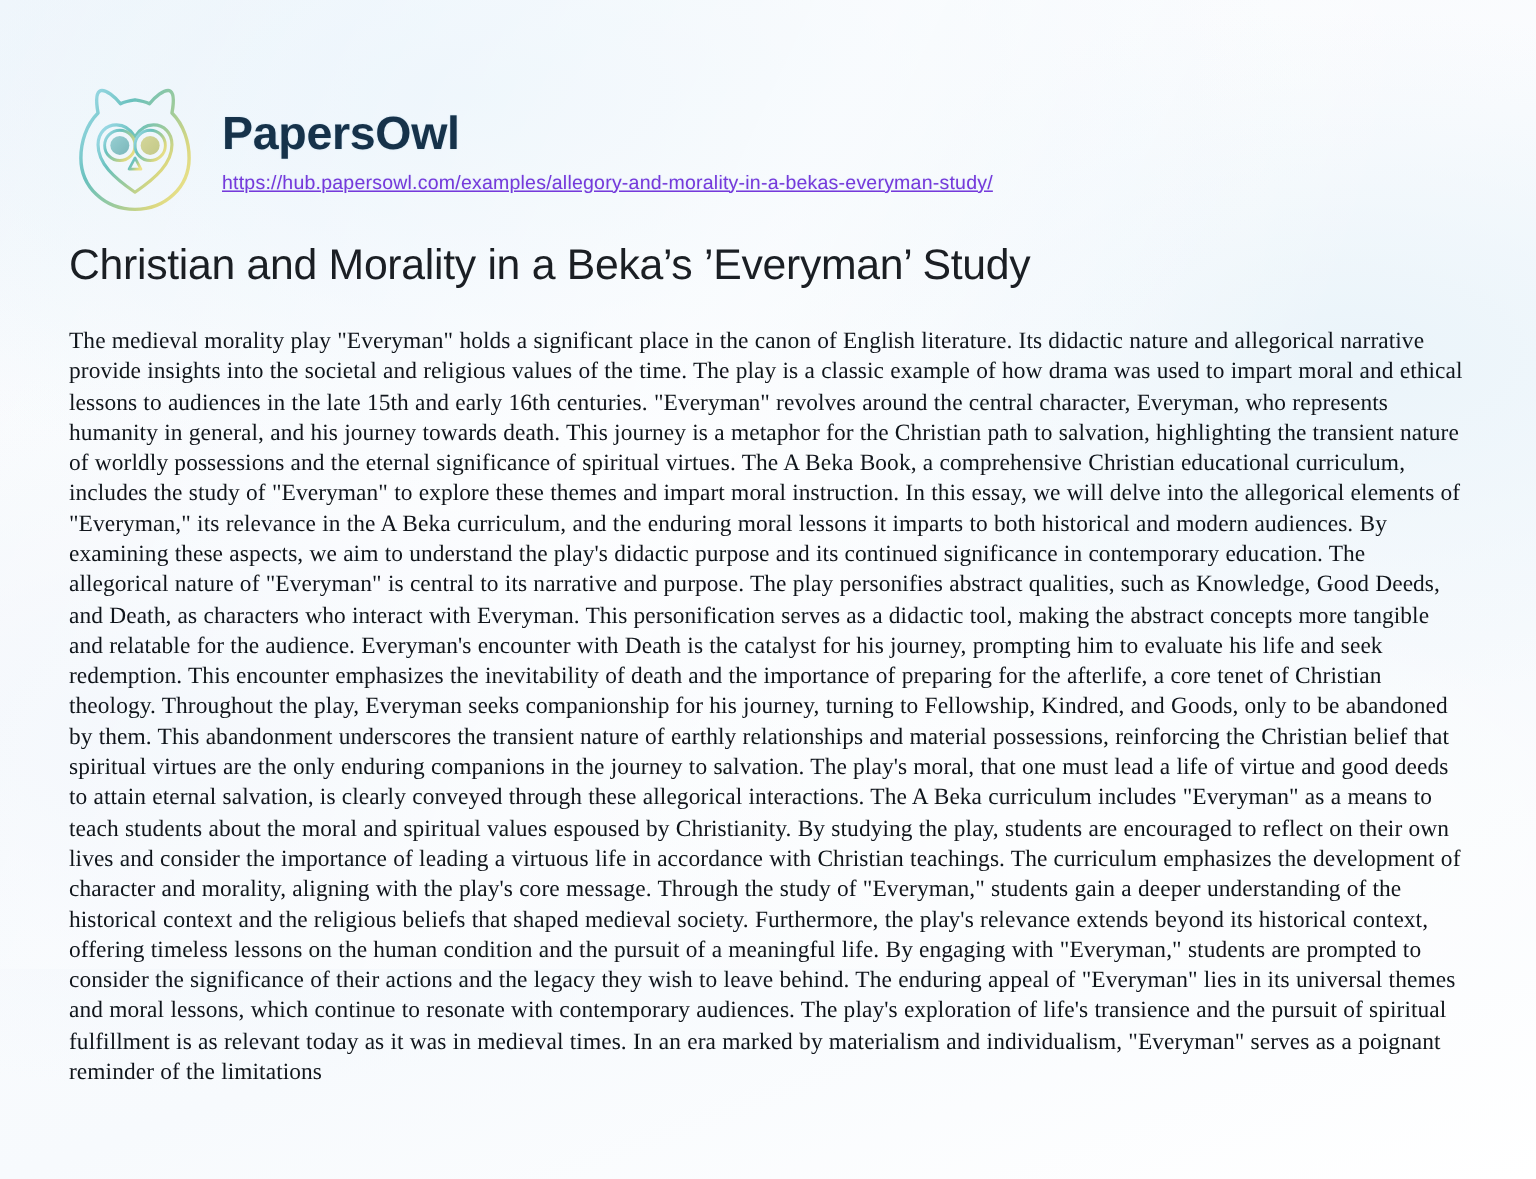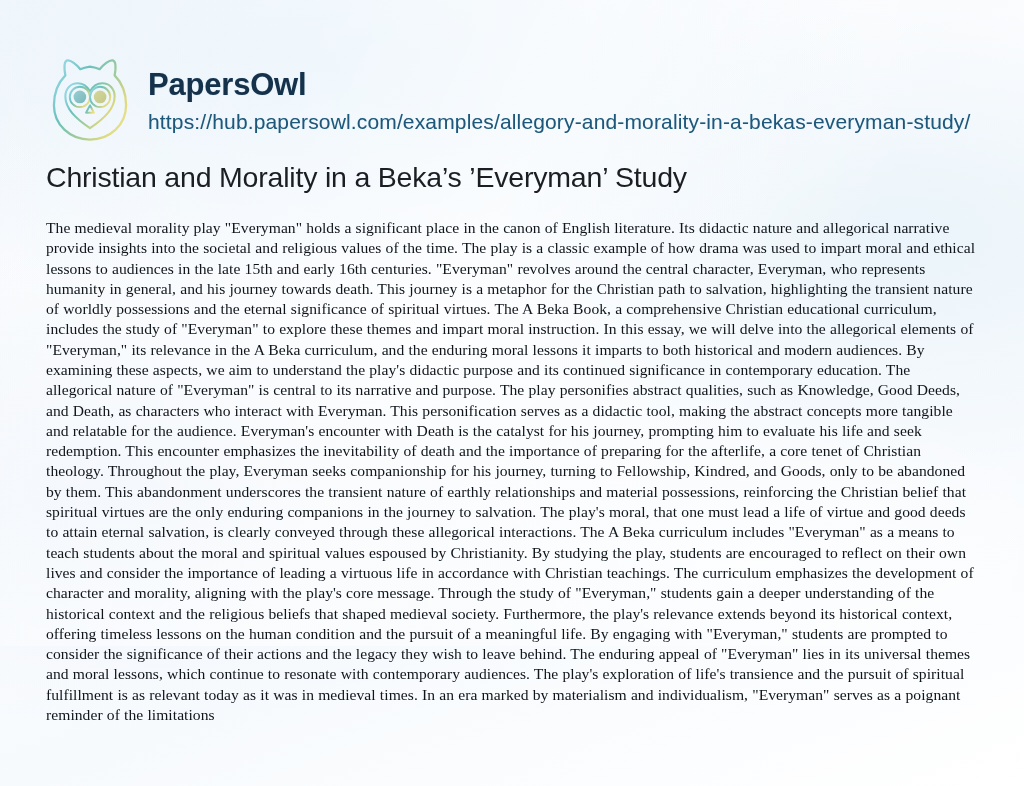--- a/index.html
+++ b/index.html
@@ -68,28 +68,29 @@
     font-weight: 700;
     letter-spacing: -0.2px;
     color: #16324a;
     line-height: 1.05;
     text-shadow: 0 0 1px rgba(90,150,190,.35);
   }
 
   .brand-url {
     margin-top: 9px;
     font-family: "Liberation Sans", sans-serif;
-    font-size: 21px;
+    font-size: 13px;
     font-weight: 400;
     letter-spacing: .15px;
     line-height: 1.1;
-    color: #0c4a6e;
+    color: #6d28d9;
     opacity: .92;
     text-shadow: 0 0 1px rgba(160,205,230,.6);
     white-space: nowrap;
+    text-decoration: underline;
   }
 
   
   .article {
     position: absolute;
     left: 46px;
     top: 160px;
     width: 932px;
   }
 

